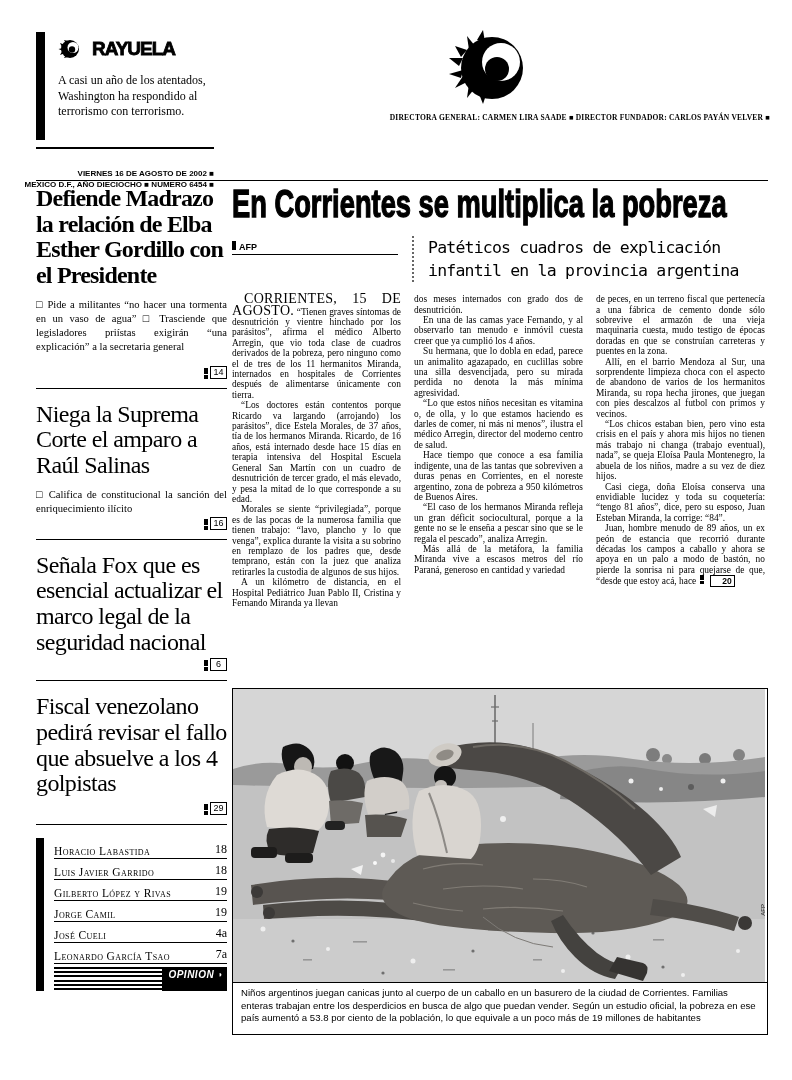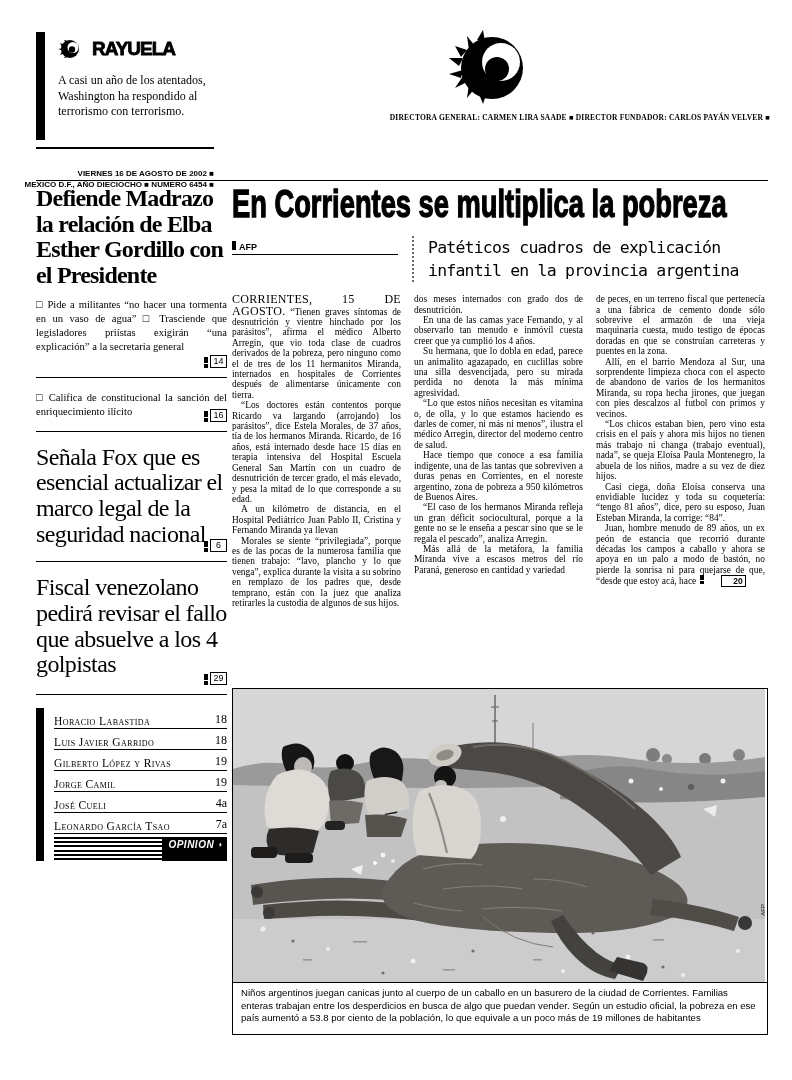--- a/index.html
+++ b/index.html
@@ -29,21 +29,21 @@
             font-family:"Liberation Sans",sans-serif;font-weight:bold;font-size:8px;line-height:11px;margin-top:16px;}
   .rule-main{position:absolute;left:36px;top:180px;width:732px;height:1px;background:#000;}
 
   
   .left-col{position:absolute;left:36px;top:186px;width:191px;}
   .story-hl{font-size:24px;line-height:1.07;letter-spacing:-0.6px;}
   .hl-bold{font-weight:bold;letter-spacing:-0.8px;}
   .story-deck{margin-top:9px;font-size:10.6px;line-height:1.32;text-align:justify;}
   .story-refrow{display:flex;justify-content:flex-end;margin-top:1px;}
   .story-rule{border:none;border-top:1.5px solid #000;margin:9px 0 13px;}
-  .pref{display:inline-flex;align-items:flex-end;gap:2px;}
+  .pref{display:inline-flex;align-items:flex-end;gap:2px;margin-top:11px;}
   .pref-bar{width:4px;height:11px;background:linear-gradient(#000 55%,#fff 55%,#fff 65%,#000 65%);}
   .pref-num{border:1px solid #000;font-family:"Liberation Sans",sans-serif;font-size:9px;
             line-height:11px;padding:0 2px;min-width:11px;text-align:center;}
 
   
   .colbox{border-left:8px solid #000;padding-left:10px;margin-top:4px;}
   .colrow{display:flex;justify-content:space-between;align-items:flex-end;
           border-bottom:1.5px solid #000;padding:4px 0 1px;}
   .colname{font-variant:small-caps;font-size:11.5px;letter-spacing:0.4px;}
   .colpage{font-size:12px;}
@@ -63,23 +63,23 @@
   .byline-block{width:166px;border-bottom:1px solid #000;padding-bottom:4px;height:14px;}
   .byline{font-family:"Liberation Sans",sans-serif;font-weight:bold;font-size:9px;}
   .byline-sq{display:inline-block;width:4px;height:9px;background:#000;margin-right:3px;}
   .deck-block{margin-left:14px;flex:1;border-left:2px dotted #666;padding-left:14px;
               font-family:"DejaVu Sans Mono","Liberation Mono",monospace;
               font-size:16.5px;line-height:1.4;letter-spacing:-0.8px;}
   .cols{display:flex;gap:13px;margin-top:12px;}
   .col{width:169px;font-size:9.4px;line-height:10.4px;}
   .col p{margin:0;text-align:justify;}
   .col p + p{text-indent:9px;}
-  .lead-in{font-size:12px;letter-spacing:0.3px;}
+  .lead-in{font-size:14px;letter-spacing:0.3px;margin-left:12px;}
   .jump{display:inline-block;border:1px solid #000;font-family:"Liberation Sans",sans-serif;
-        font-weight:bold;font-size:8.5px;line-height:10px;padding:0 2px;margin-left:17px;}
+        font-weight:bold;font-size:8.5px;line-height:10px;padding:0 2px;margin-left:6px;}
   .jump-bar{display:inline-block;width:4px;height:9px;
             background:linear-gradient(#000 55%,#fff 55%,#fff 65%,#000 65%);margin-left:4px;}
 
   
   .photo-box{position:absolute;left:232px;top:688px;width:534px;border:1px solid #000;}
   .photo-frame{position:relative;border-bottom:1px solid #000;font-size:0;}
   .photo-credit{position:absolute;right:1px;bottom:66px;writing-mode:vertical-rl;
                 transform:rotate(180deg);font-family:"Liberation Sans",sans-serif;font-size:6px;color:#111;}
   .caption{padding:4px 8px 9px;font-family:"Liberation Sans",sans-serif;
            font-size:9.6px;line-height:12.5px;}
@@ -147,20 +147,21 @@
       <div class="story-refrow">
           <span class="pref">
             <span class="pref-bar"></span>
             <span class="pref-num">14</span>
           </span>
         </div>
       <hr class="story-rule">
     </div>
 
     <div class="story">
+      <div class="story-hl">Niega la Suprema Corte el amparo a Raúl Salinas</div>
       <div class="story-deck">□ Califica de constitucional la sanción del enriquecimiento ilícito</div>
       <div class="story-refrow" style="margin-top:-10px;">
           <span class="pref">
             <span class="pref-bar"></span>
             <span class="pref-num">16</span>
           </span>
         </div>
       <hr class="story-rule">
     </div>
 
@@ -227,22 +228,22 @@
       <div class="byline-block">
         <span class="byline-sq"></span><span class="byline">AFP</span>
       </div>
       <div class="deck-block">Patéticos cuadros de explicación infantil en la provincia argentina</div>
     </div>
 
     <div class="cols">
       <div class="col">
         <p><span class="lead-in">CORRIENTES, 15 DE AGOSTO.</span> <span>“Tienen graves síntomas de desnutrición y vientre hinchado por los parásitos”, afirma el médico Alberto Arregin, que vio toda clase de cuadros derivados de la pobreza, pero ninguno como el de tres de los 11 hermanitos Miranda, internados en hospitales de Corrientes después de alimentarse únicamente con tierra.</span></p>
         <p>“Los doctores están contentos porque Ricardo va largando (arrojando) los parásitos”, dice Estela Morales, de 37 años, tía de los hermanos Miranda. Ricardo, de 16 años, está internado desde hace 15 días en terapia intensiva del Hospital Escuela General San Martín con un cuadro de desnutrición de tercer grado, el más elevado, y pesa la mitad de lo que corresponde a su edad.</p>
+        <p>Morales se siente “privilegiada”, porque es de las pocas de la numerosa familia que tienen trabajo: “lavo, plancho y lo que venga”, explica durante la visita a su sobrino en remplazo de los padres que, desde temprano, están con la juez que analiza retirarles la custodia de algunos de sus hijos.</p>
         <p>A un kilómetro de distancia, en el Hospital Pediátrico Juan Pablo II, Cristina y Fernando Miranda ya llevan</p>
-        <p>Morales se siente “privilegiada”, porque es de las pocas de la numerosa familia que tienen trabajo: “lavo, plancho y lo que venga”, explica durante la visita a su sobrino en remplazo de los padres que, desde temprano, están con la juez que analiza retirarles la custodia de algunos de sus hijos.</p>
       </div>
       <div class="col">
         <p>dos meses internados con grado dos de desnutrición.</p>
         <p>En una de las camas yace Fernando, y al observarlo tan menudo e inmóvil cuesta creer que ya cumplió los 4 años.</p>
         <p>Su hermana, que lo dobla en edad, parece un animalito agazapado, en cuclillas sobre una silla desvencijada, pero su mirada perdida no denota la más mínima agresividad.</p>
         <p>“Lo que estos niños necesitan es vitamina o, de olla, y lo que estamos haciendo es darles de comer, ni más ni menos”, ilustra el médico Arregin, director del moderno centro de salud.</p>
         <p>Hace tiempo que conoce a esa familia indigente, una de las tantas que sobreviven a duras penas en Corrientes, en el noreste argentino, zona de pobreza a 950 kilómetros de Buenos Aires.</p>
         <p>“El caso de los hermanos Miranda refleja un gran déficit sociocultural, porque a la gente no se le enseña a pescar sino que se le regala el pescado”, analiza Arregin.</p>
         <p>Más allá de la metáfora, la familia Miranda vive a escasos metros del río Paraná, generoso en cantidad y variedad</p>
       </div>

